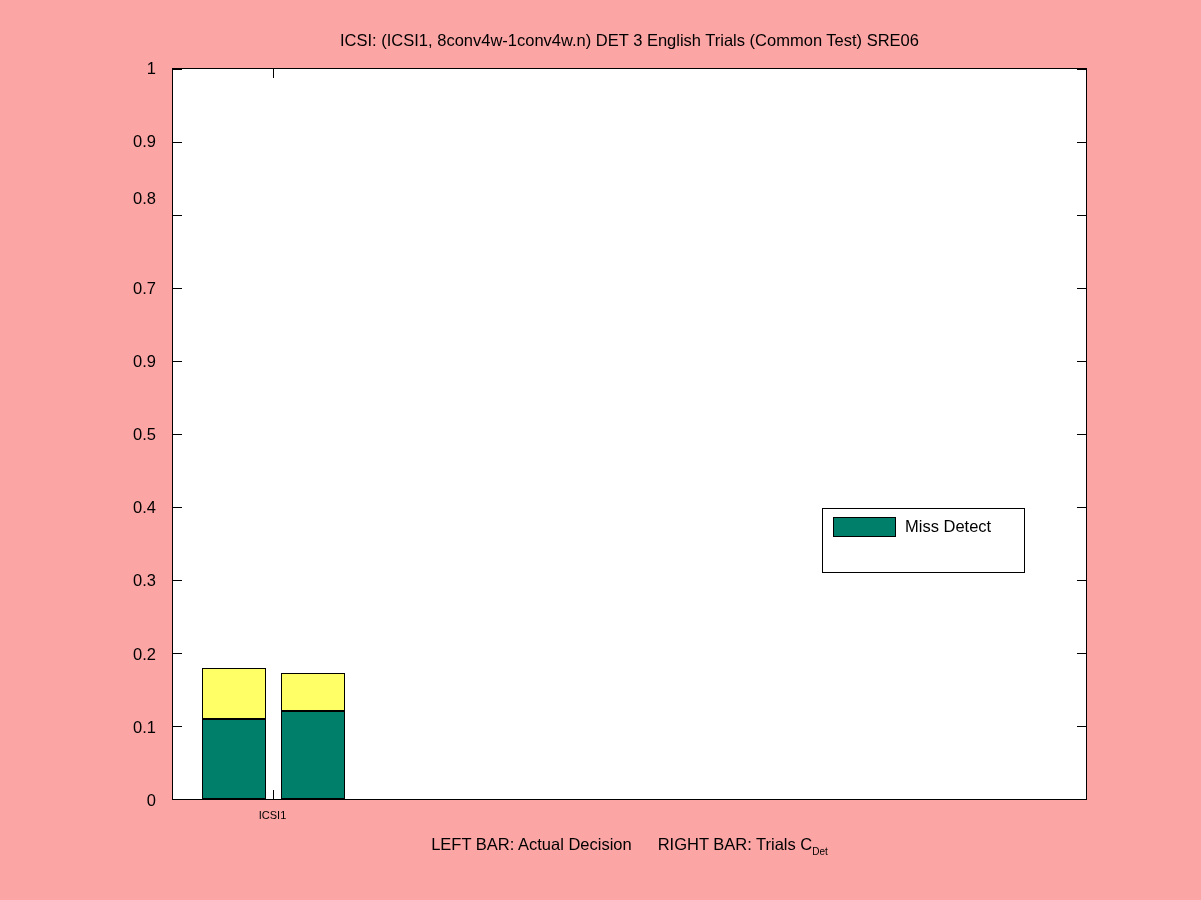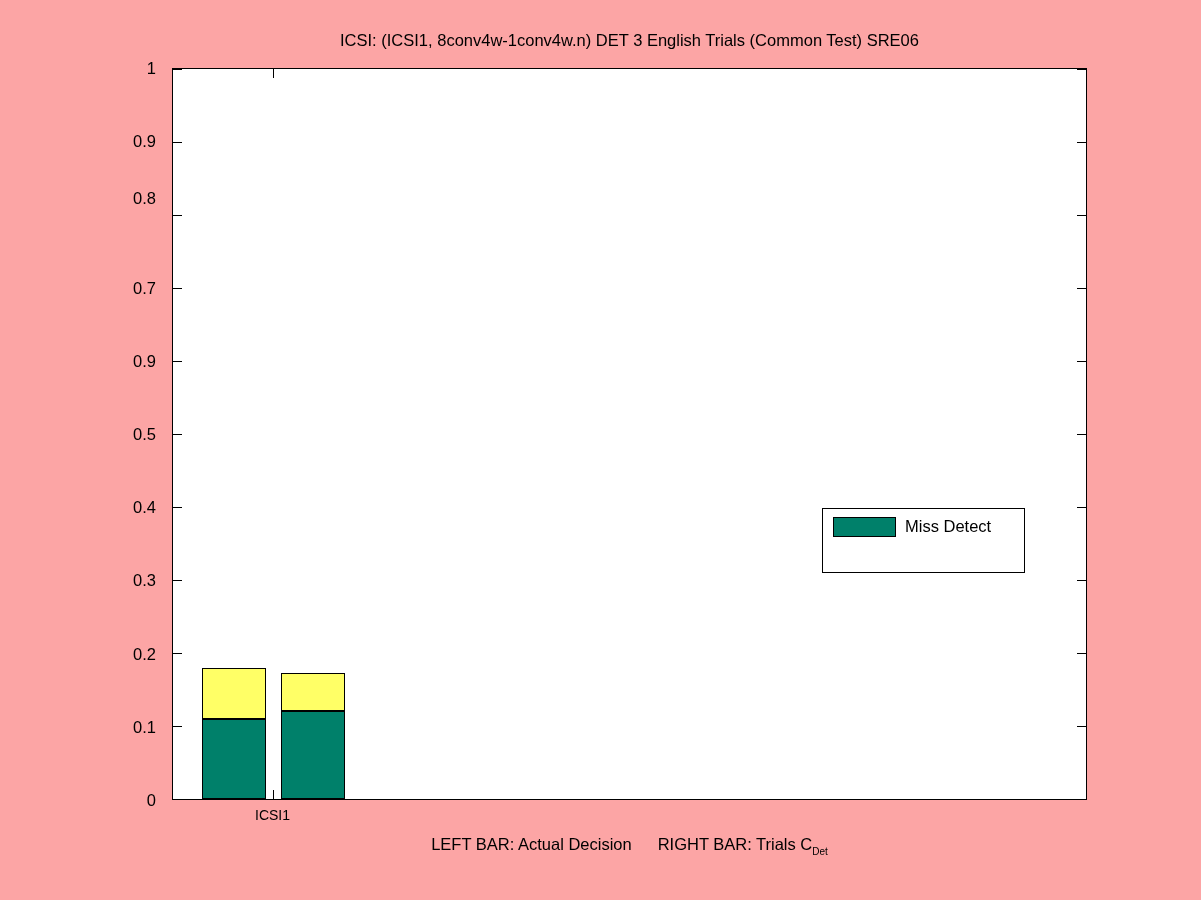--- a/index.html
+++ b/index.html
@@ -111,21 +111,21 @@
   }
   #xtick-labels {
     position: absolute;
     left: 172px;
     top: 806px;
     width: 915px;
     height: 24px;
   }
   #xtick-labels .xtick-label {
     position: absolute;
-    font-size: 14px;
+    font-size: 11px;
     line-height: 18px;
     transform: translateX(-50%);
     white-space: nowrap;
     color: #000;
   }
 
   
   #xlabel {
     position: absolute;
     left: 172px;

